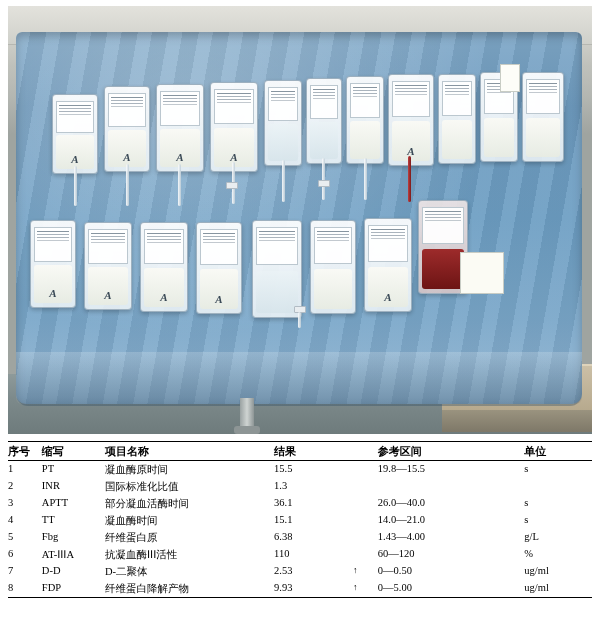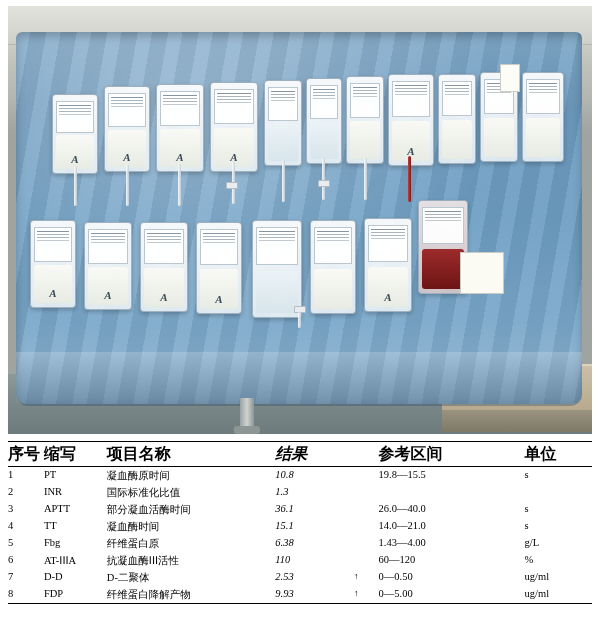--- a/index.html
+++ b/index.html
@@ -112,28 +112,28 @@
   
   .report{
     position:absolute;left:8px;top:441px;width:584px;
     font-family:"Liberation Serif", serif;
     font-size:10.5px;color:#000;
   }
   table.rep{border-collapse:collapse;width:100%;}
   table.rep th, table.rep td{
     padding:1.5px 0;vertical-align:top;text-align:left;white-space:nowrap;
   }
-  table.rep thead th{font-weight:bold;font-size:16px;}
+  table.rep thead th{font-weight:bold;font-size:11px;}
   .line-top{border-top:1.6px solid #000;}
   .line-mid{border-top:1px solid #000;}
   .line-bot{border-bottom:1.6px solid #000;}
   .c-no{width:30px;padding-left:4px;}
   .c-abbr{width:56px;}
   .c-name{width:150px;}
-  .c-res{width:70px;font-style:italic;}
+  .c-res{width:70px;}
   .c-flag{width:22px;text-align:center;}
   .c-ref{width:130px;}
   .c-unit{width:60px;font-family:Liberation Serif, serif;}
   td.c-no{text-align:center;}
   .arrow{font-size:9px;}
 </style>
 </head>
 <body>
 
 <div class="page">
@@ -267,21 +267,21 @@
           <th class="c-flag"></th>
           <th class="c-ref">参考区间</th>
           <th class="c-unit">单位</th>
         </tr>
       </thead>
       <tbody>
         <tr class="line-mid">
           <td class="c-no">1</td>
           <td class="c-abbr">PT</td>
           <td class="c-name">凝血酶原时间</td>
-          <td class="c-res">10.8</td>
+          <td class="c-res">15.5</td>
           <td class="c-flag arrow"></td>
           <td class="c-ref">19.8—15.5</td>
           <td class="c-unit">s</td>
         </tr>
         <tr>
           <td class="c-no">2</td>
           <td class="c-abbr">INR</td>
           <td class="c-name">国际标准化比值</td>
           <td class="c-res">1.3</td>
           <td class="c-flag arrow"></td>

